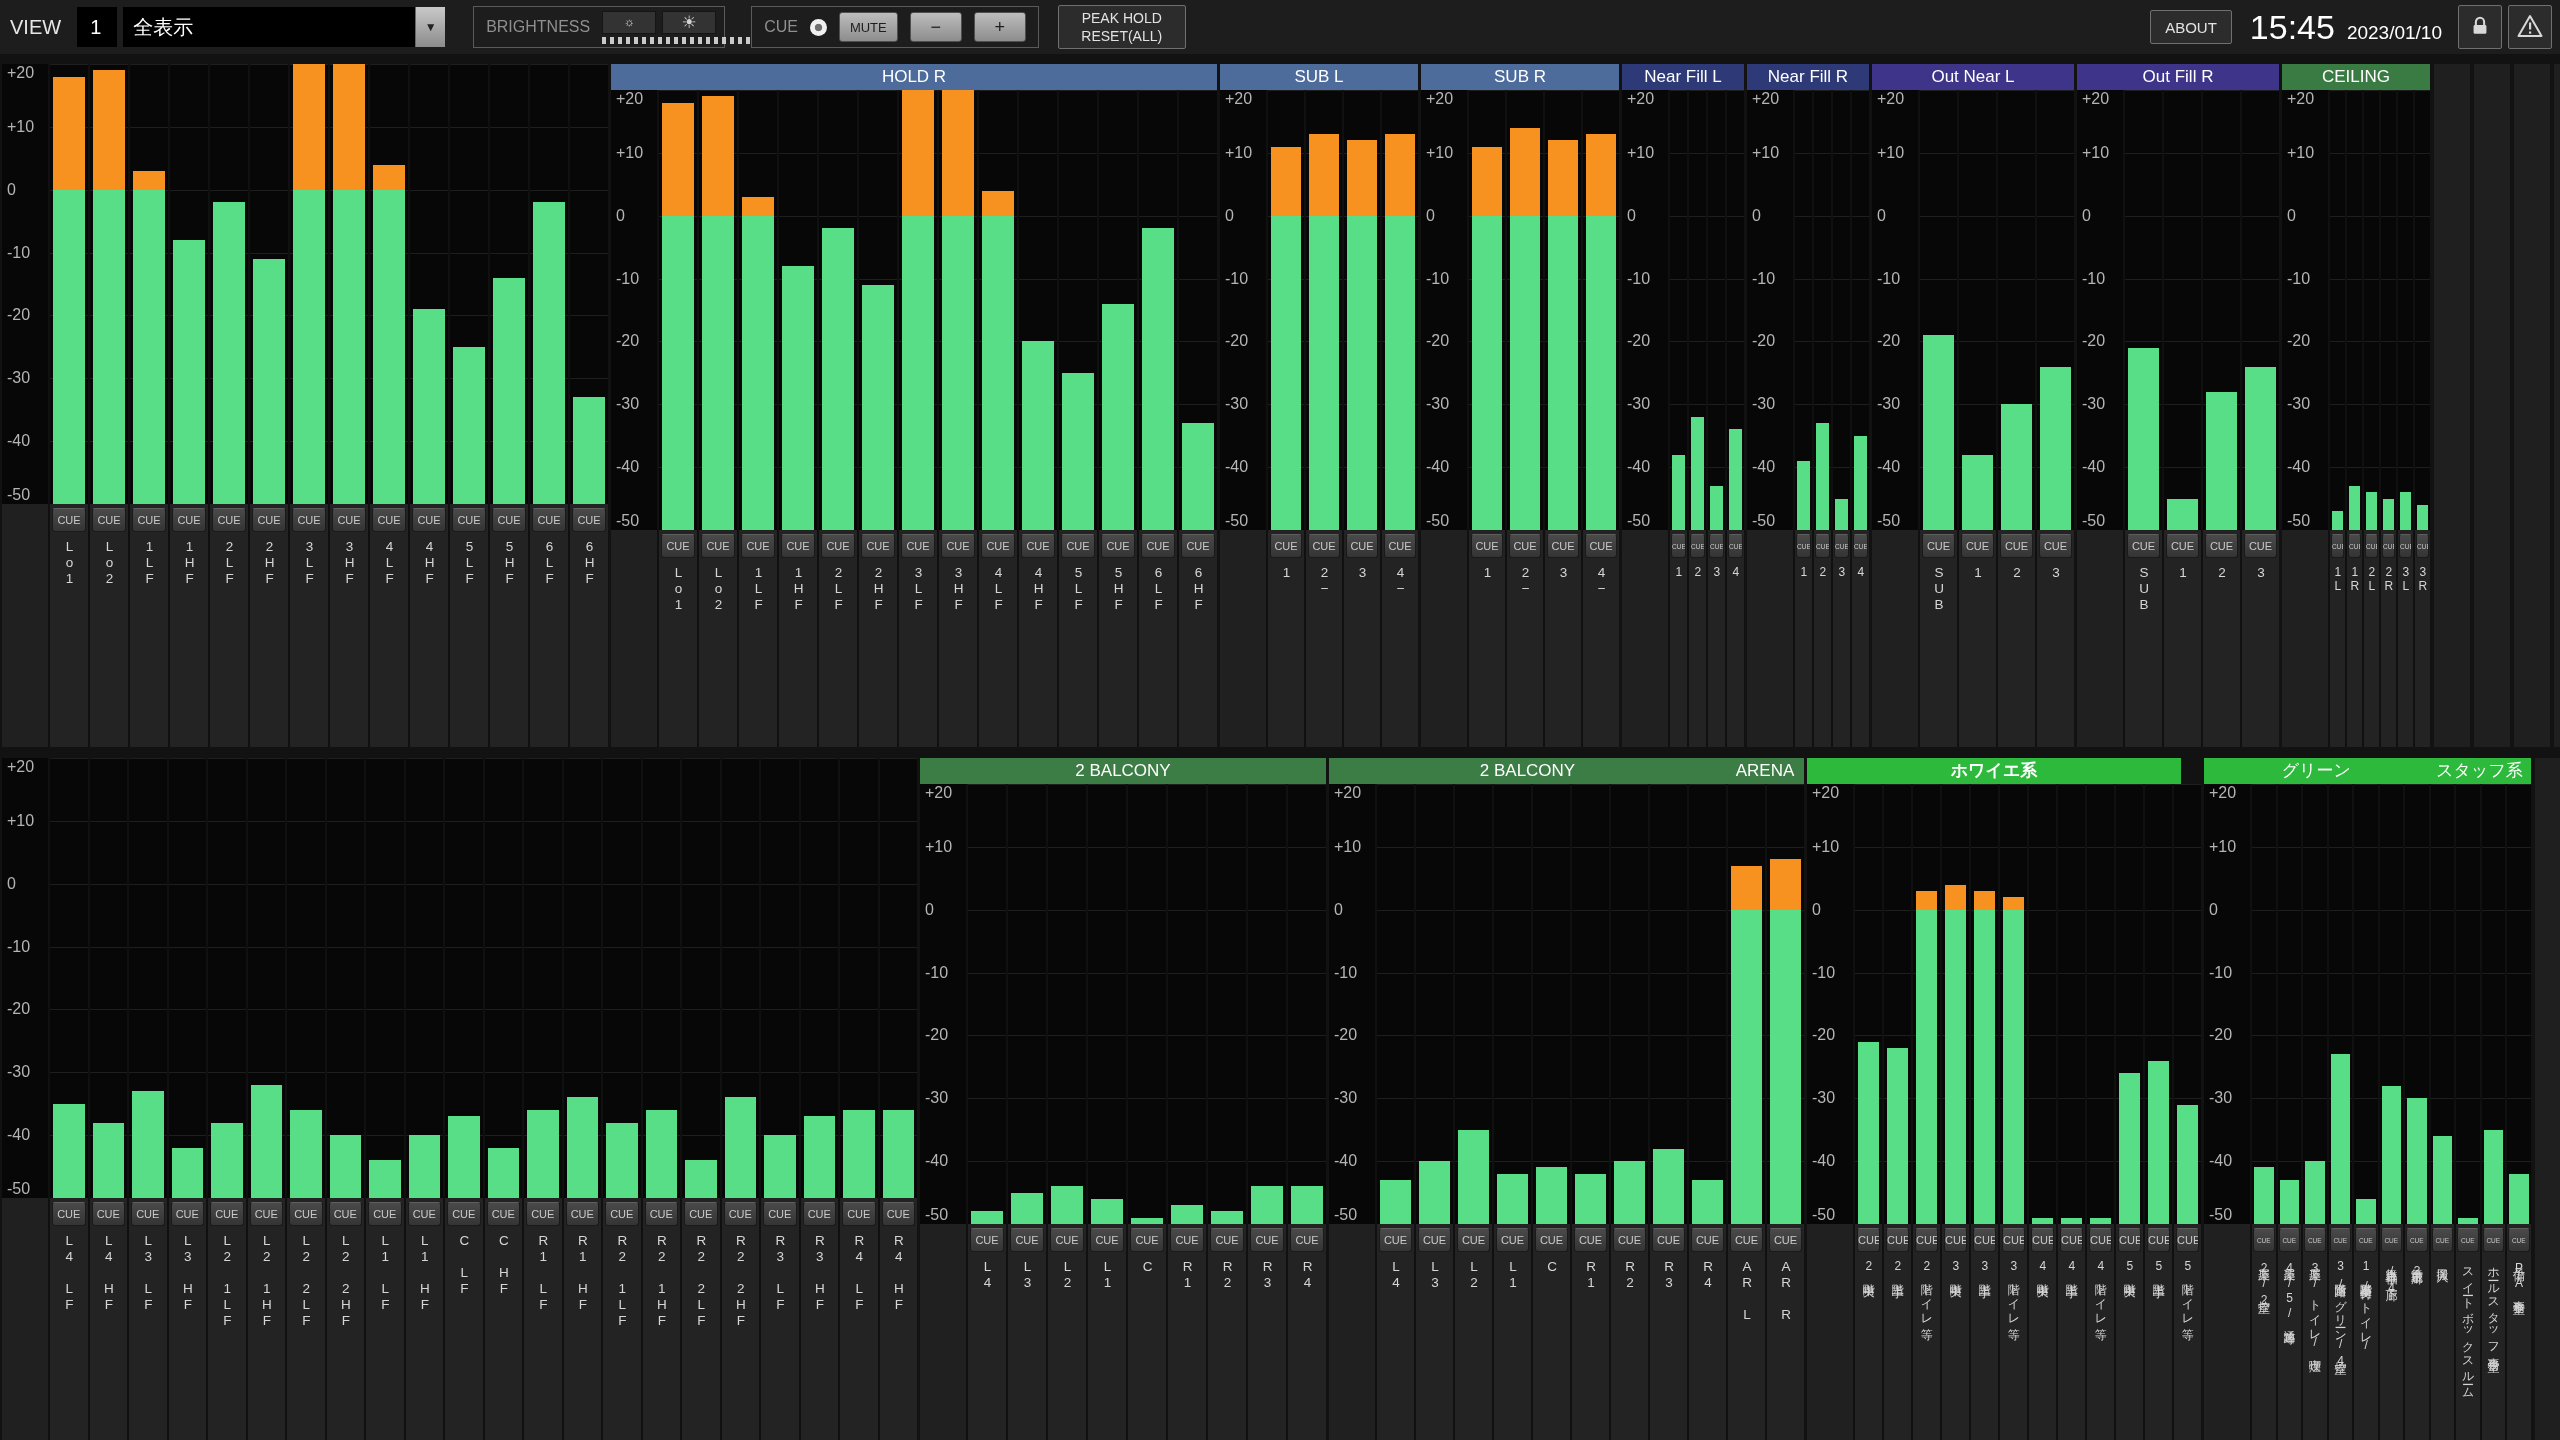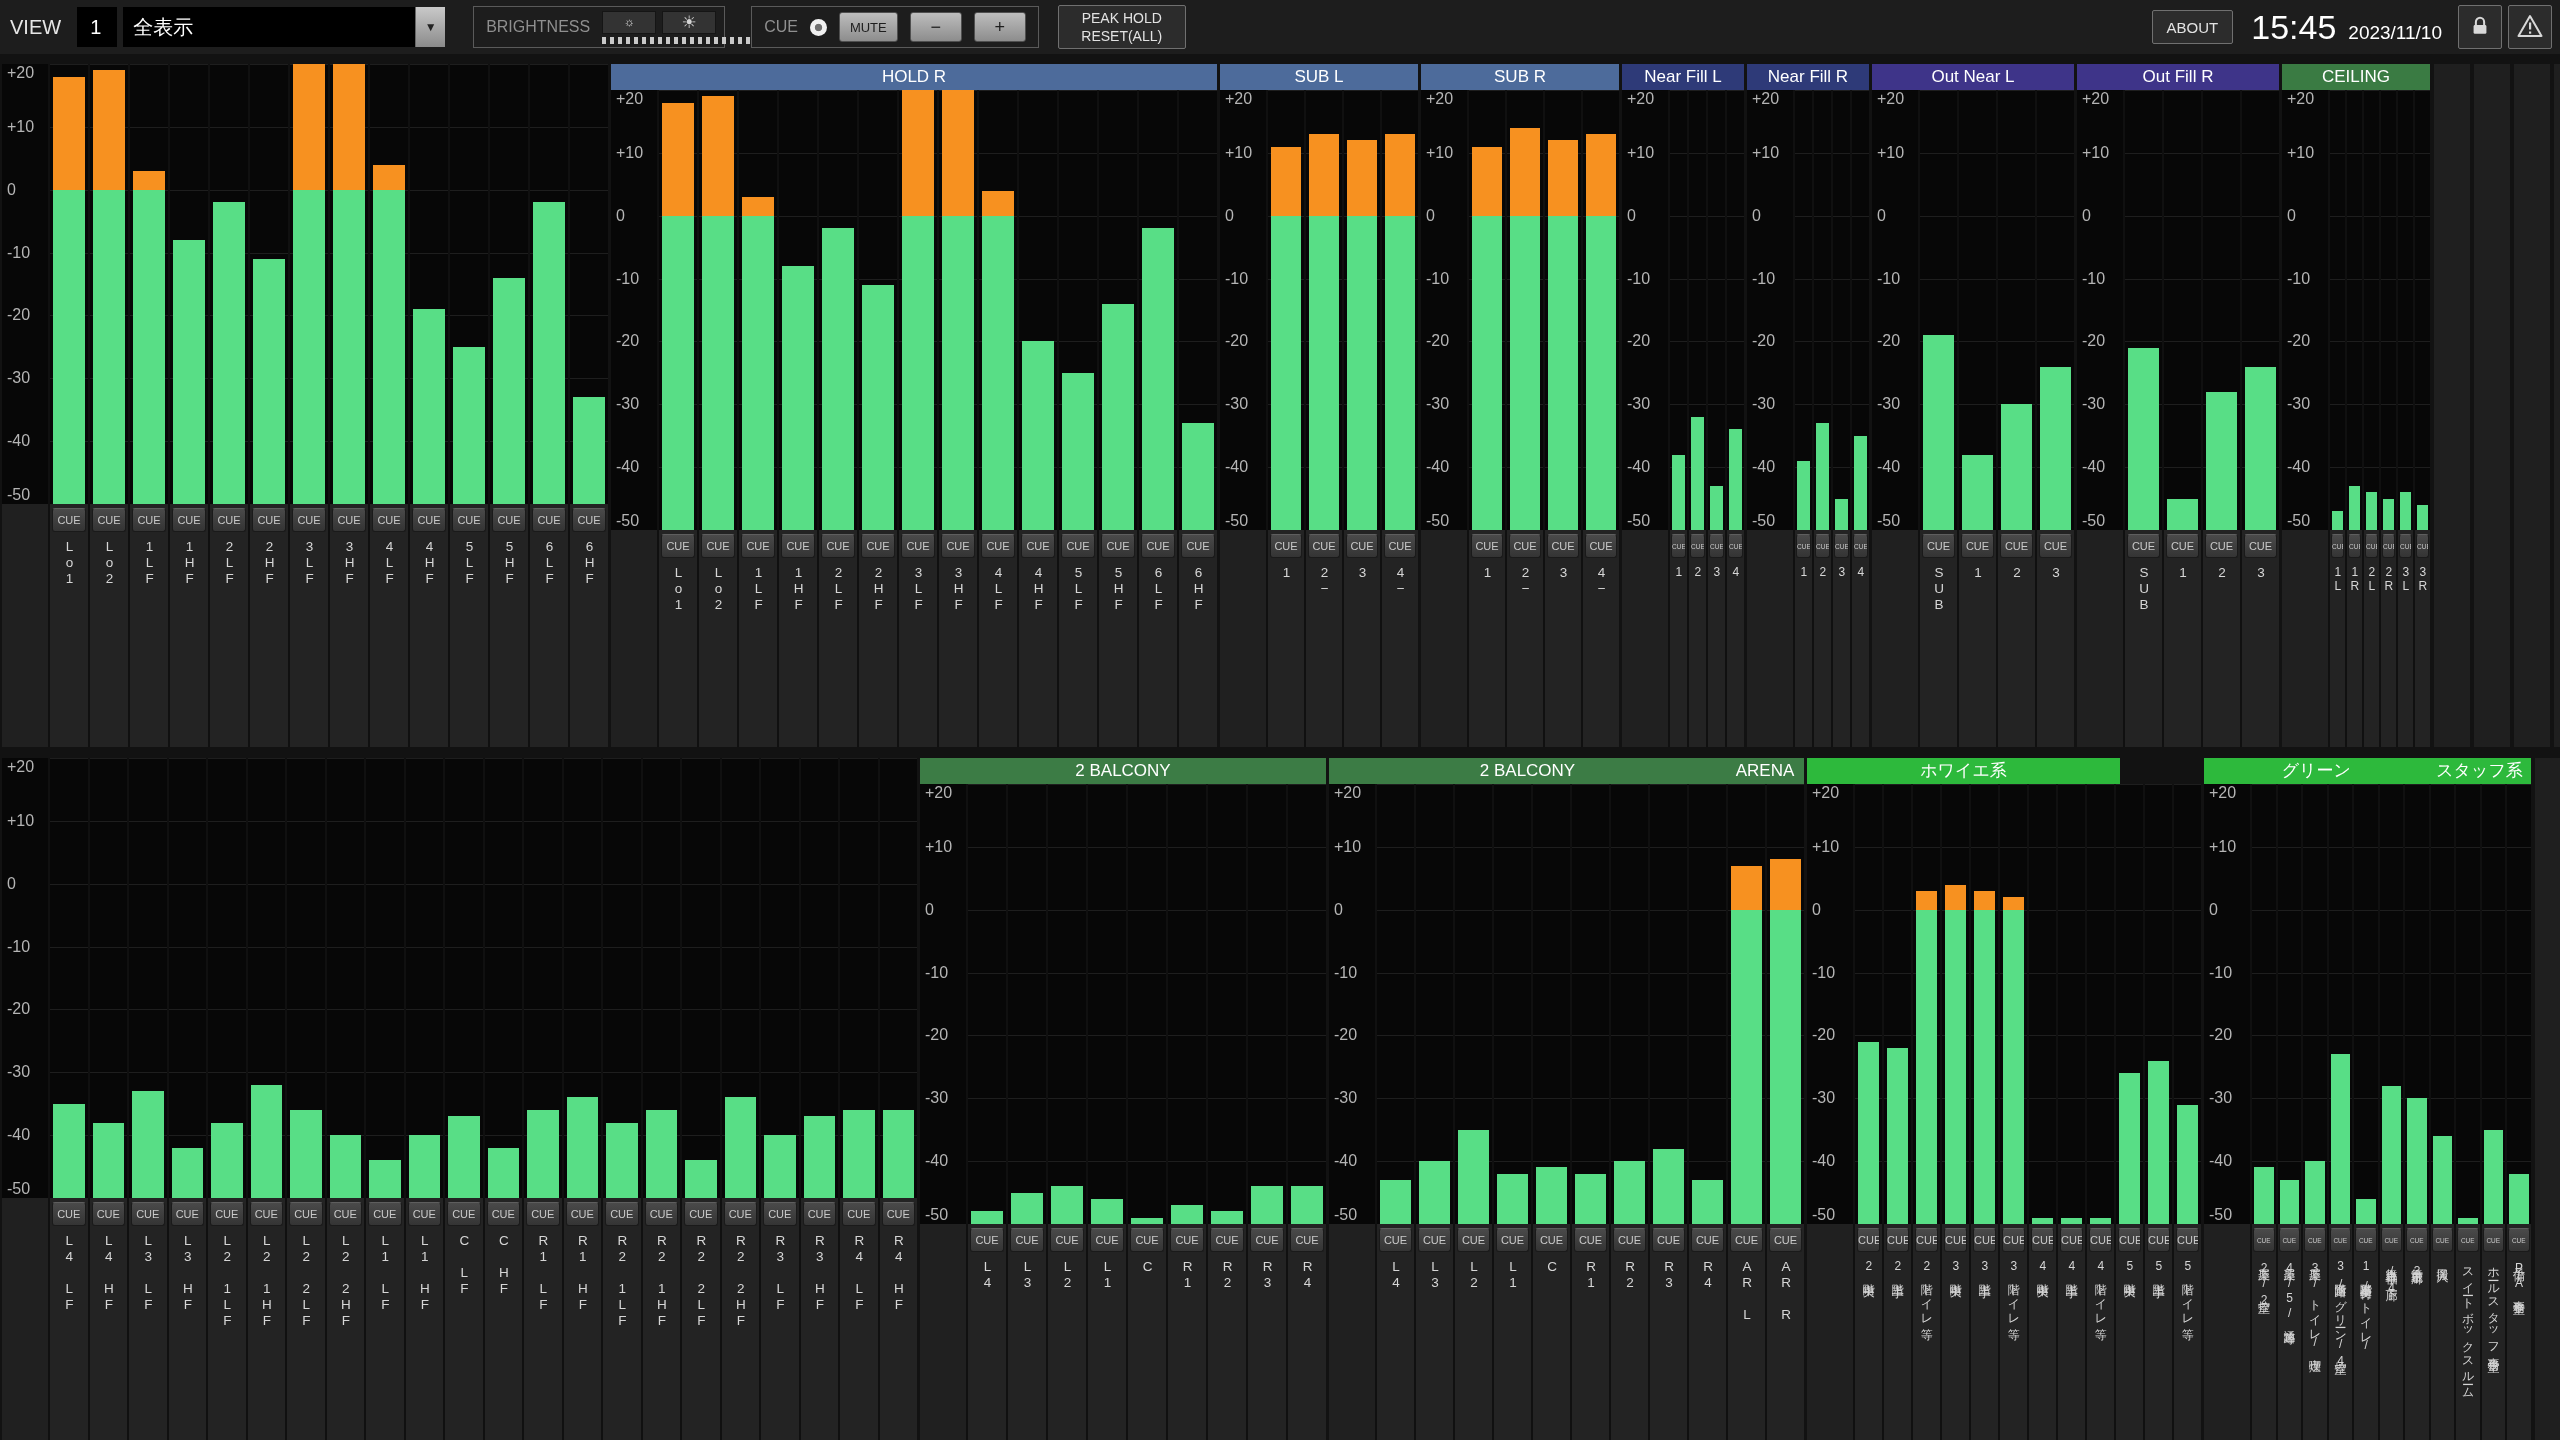--- a/index.html
+++ b/index.html
@@ -158,21 +158,21 @@
 
   <button class="dark-btn peak-btn">
     <span>PEAK HOLD</span>
     <span>RESET(ALL)</span>
   </button>
 
   <button class="dark-btn about-btn">ABOUT</button>
 
   <div class="clock">
     <span class="time">15:45</span>
-    <span class="date">2023/11/10</span>
+    <span class="date">2023/01/10</span>
   </div>
 
   <button class="dark-btn icon-btn lock-btn">
     <span>
       <svg width="22" height="22" viewBox="0 0 24 24">
         <path d="M7.5 11V7.5a4.5 4.5 0 0 1 9 0V11" fill="none" stroke="#d8d8d8" stroke-width="2.2"></path>
         <rect x="5" y="11" width="14" height="9.5" rx="1.5" fill="#d8d8d8"></rect>
       </svg>
     </span>
   </button>
@@ -1132,21 +1132,21 @@
               <div class="fill green" style="height: 71.4286%;"></div>
               <div class="fill orange" style="bottom: 71.4286%; height: 11.4286%;"></div>
             </div>
             <button class="cue-btn">CUE</button>
             <div class="meter-label">AR R</div>
           </div>
         </div>
       </div>
       <div class="panel" style="width: 394px;">
         <div class="panel-head">
-          <div class="head-seg" style="background: rgb(45, 185, 60); width: 313px;">ホワイエ系</div>
+          <div class="head-seg" style="background: rgb(45, 185, 60); width: 374px; font-weight: bold;">ホワイエ系</div>
         </div>
         <div class="panel-body">
           <div class="scale-col">
             <div class="scale-bars">
               <span class="tick" style="top: 0%; transform: translateY(0px);">+20</span>
               <span class="tick" style="top: 14.2857%; transform: translateY(-50%);">+10</span>
               <span class="tick" style="top: 28.5714%; transform: translateY(-50%);">0</span>
               <span class="tick" style="top: 42.8571%; transform: translateY(-50%);">-10</span>
               <span class="tick" style="top: 57.1429%; transform: translateY(-50%);">-20</span>
               <span class="tick" style="top: 71.4286%; transform: translateY(-50%);">-30</span>

